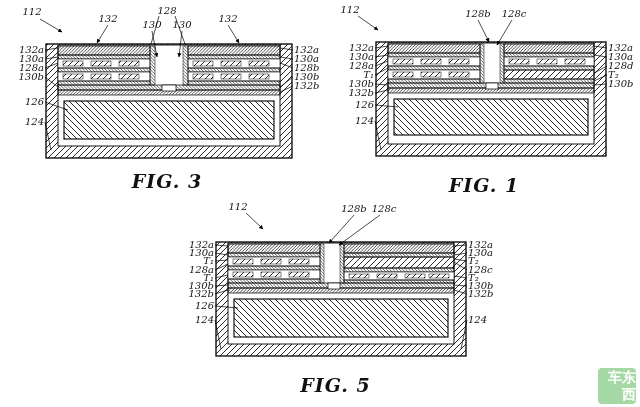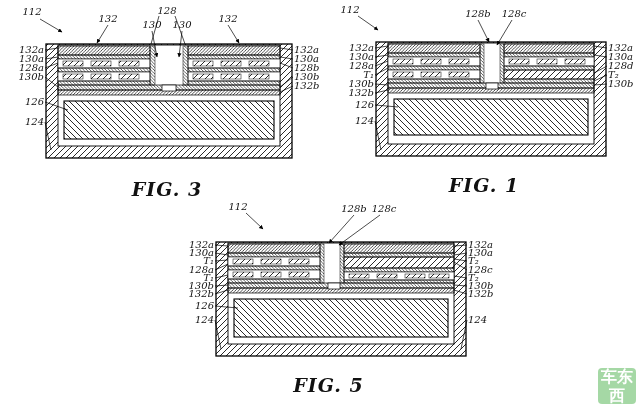--- a/index.html
+++ b/index.html
@@ -7,22 +7,22 @@
          font-family:"DejaVu Serif","Liberation Serif",serif;}
   .fig{position:absolute;}
   .fig svg{display:block;}
   svg text{font-family:"DejaVu Serif","Liberation Serif",serif;font-style:italic;
            font-size:10px;fill:#111;}
   .ldg path{stroke:#000;stroke-width:0.7;fill:none;}
   .caption{position:absolute;text-align:center;color:#111;
            font-family:"DejaVu Serif","Liberation Serif",serif;
            font-style:italic;font-weight:bold;font-size:19px;letter-spacing:1px;}
   .wm{position:absolute;left:598px;top:368px;width:38px;height:36px;border-radius:4px;
-      opacity:.8;color:#fff;font-weight:bold;font-size:16px;line-height:1.2;
-      text-align:center;display:flex;flex-direction:column;justify-content:center;
+      opacity:.8;color:#fff;font-weight:bold;font-size:14px;line-height:1.2;
+      text-align:right;display:flex;flex-direction:column;justify-content:center;
       font-family:"DejaVu Sans","Liberation Sans",sans-serif;}
 </style>
 </head>
 <body>
 
 <div class="sheet">
 
   <svg width="0" height="0" style="position:absolute">
     <defs>
       <pattern id="pd1" patternUnits="userSpaceOnUse" width="6" height="6">
@@ -108,21 +108,21 @@
         <text x="38" y="103" text-anchor="end">126</text>
         <text x="38" y="123" text-anchor="end">124</text>
         <text x="288" y="51">132a</text>
         <text x="288" y="60">130a</text>
         <text x="288" y="69">128b</text>
         <text x="288" y="78">130b</text>
         <text x="288" y="87">132b</text>
       </g>
     </svg>
   </div>
-  <div class="caption" style="left:6px;top:178px;width:322px;">FIG. 3</div>
+  <div class="caption" style="left:6px;top:170px;width:322px;">FIG. 3</div>
 
   <div class="fig" style="left:330px;top:2px;">
     <svg width="308" height="170" viewBox="0 0 308 170">
       <g>
         <rect x="46" y="40" width="230" height="114" fill="url(#pd1)" stroke="#000" stroke-width="1.3"></rect>
         <rect x="58" y="41" width="206" height="101" fill="#fff" stroke="#000" stroke-width="0.9"></rect>
 
         <rect x="58" y="42" width="92" height="9" fill="url(#pd3)" stroke="#000" stroke-width="0.8"></rect>
         <rect x="58" y="51" width="92" height="4" fill="url(#pd4)" stroke="#000" stroke-width="0.6"></rect>
         <rect x="58" y="55" width="92" height="9" fill="#fff" stroke="#000" stroke-width="0.6"></rect>
@@ -245,20 +245,20 @@
         <text x="300" y="58">130a</text>
         <text x="300" y="66">T₂</text>
         <text x="300" y="75">128c</text>
         <text x="300" y="83">T₂</text>
         <text x="300" y="91">130b</text>
         <text x="300" y="99">132b</text>
         <text x="300" y="125">124</text>
       </g>
     </svg>
   </div>
-  <div class="caption" style="left:156px;top:374px;width:345px;">FIG. 5</div>
+  <div class="caption" style="left:163px;top:374px;width:345px;">FIG. 5</div>
 
   <div class="wm" id="wm" style="background: rgb(143, 207, 143);">
     <span>车东</span>
     <span>西</span>
   </div>
 
 </div>
 
 </body></html>

